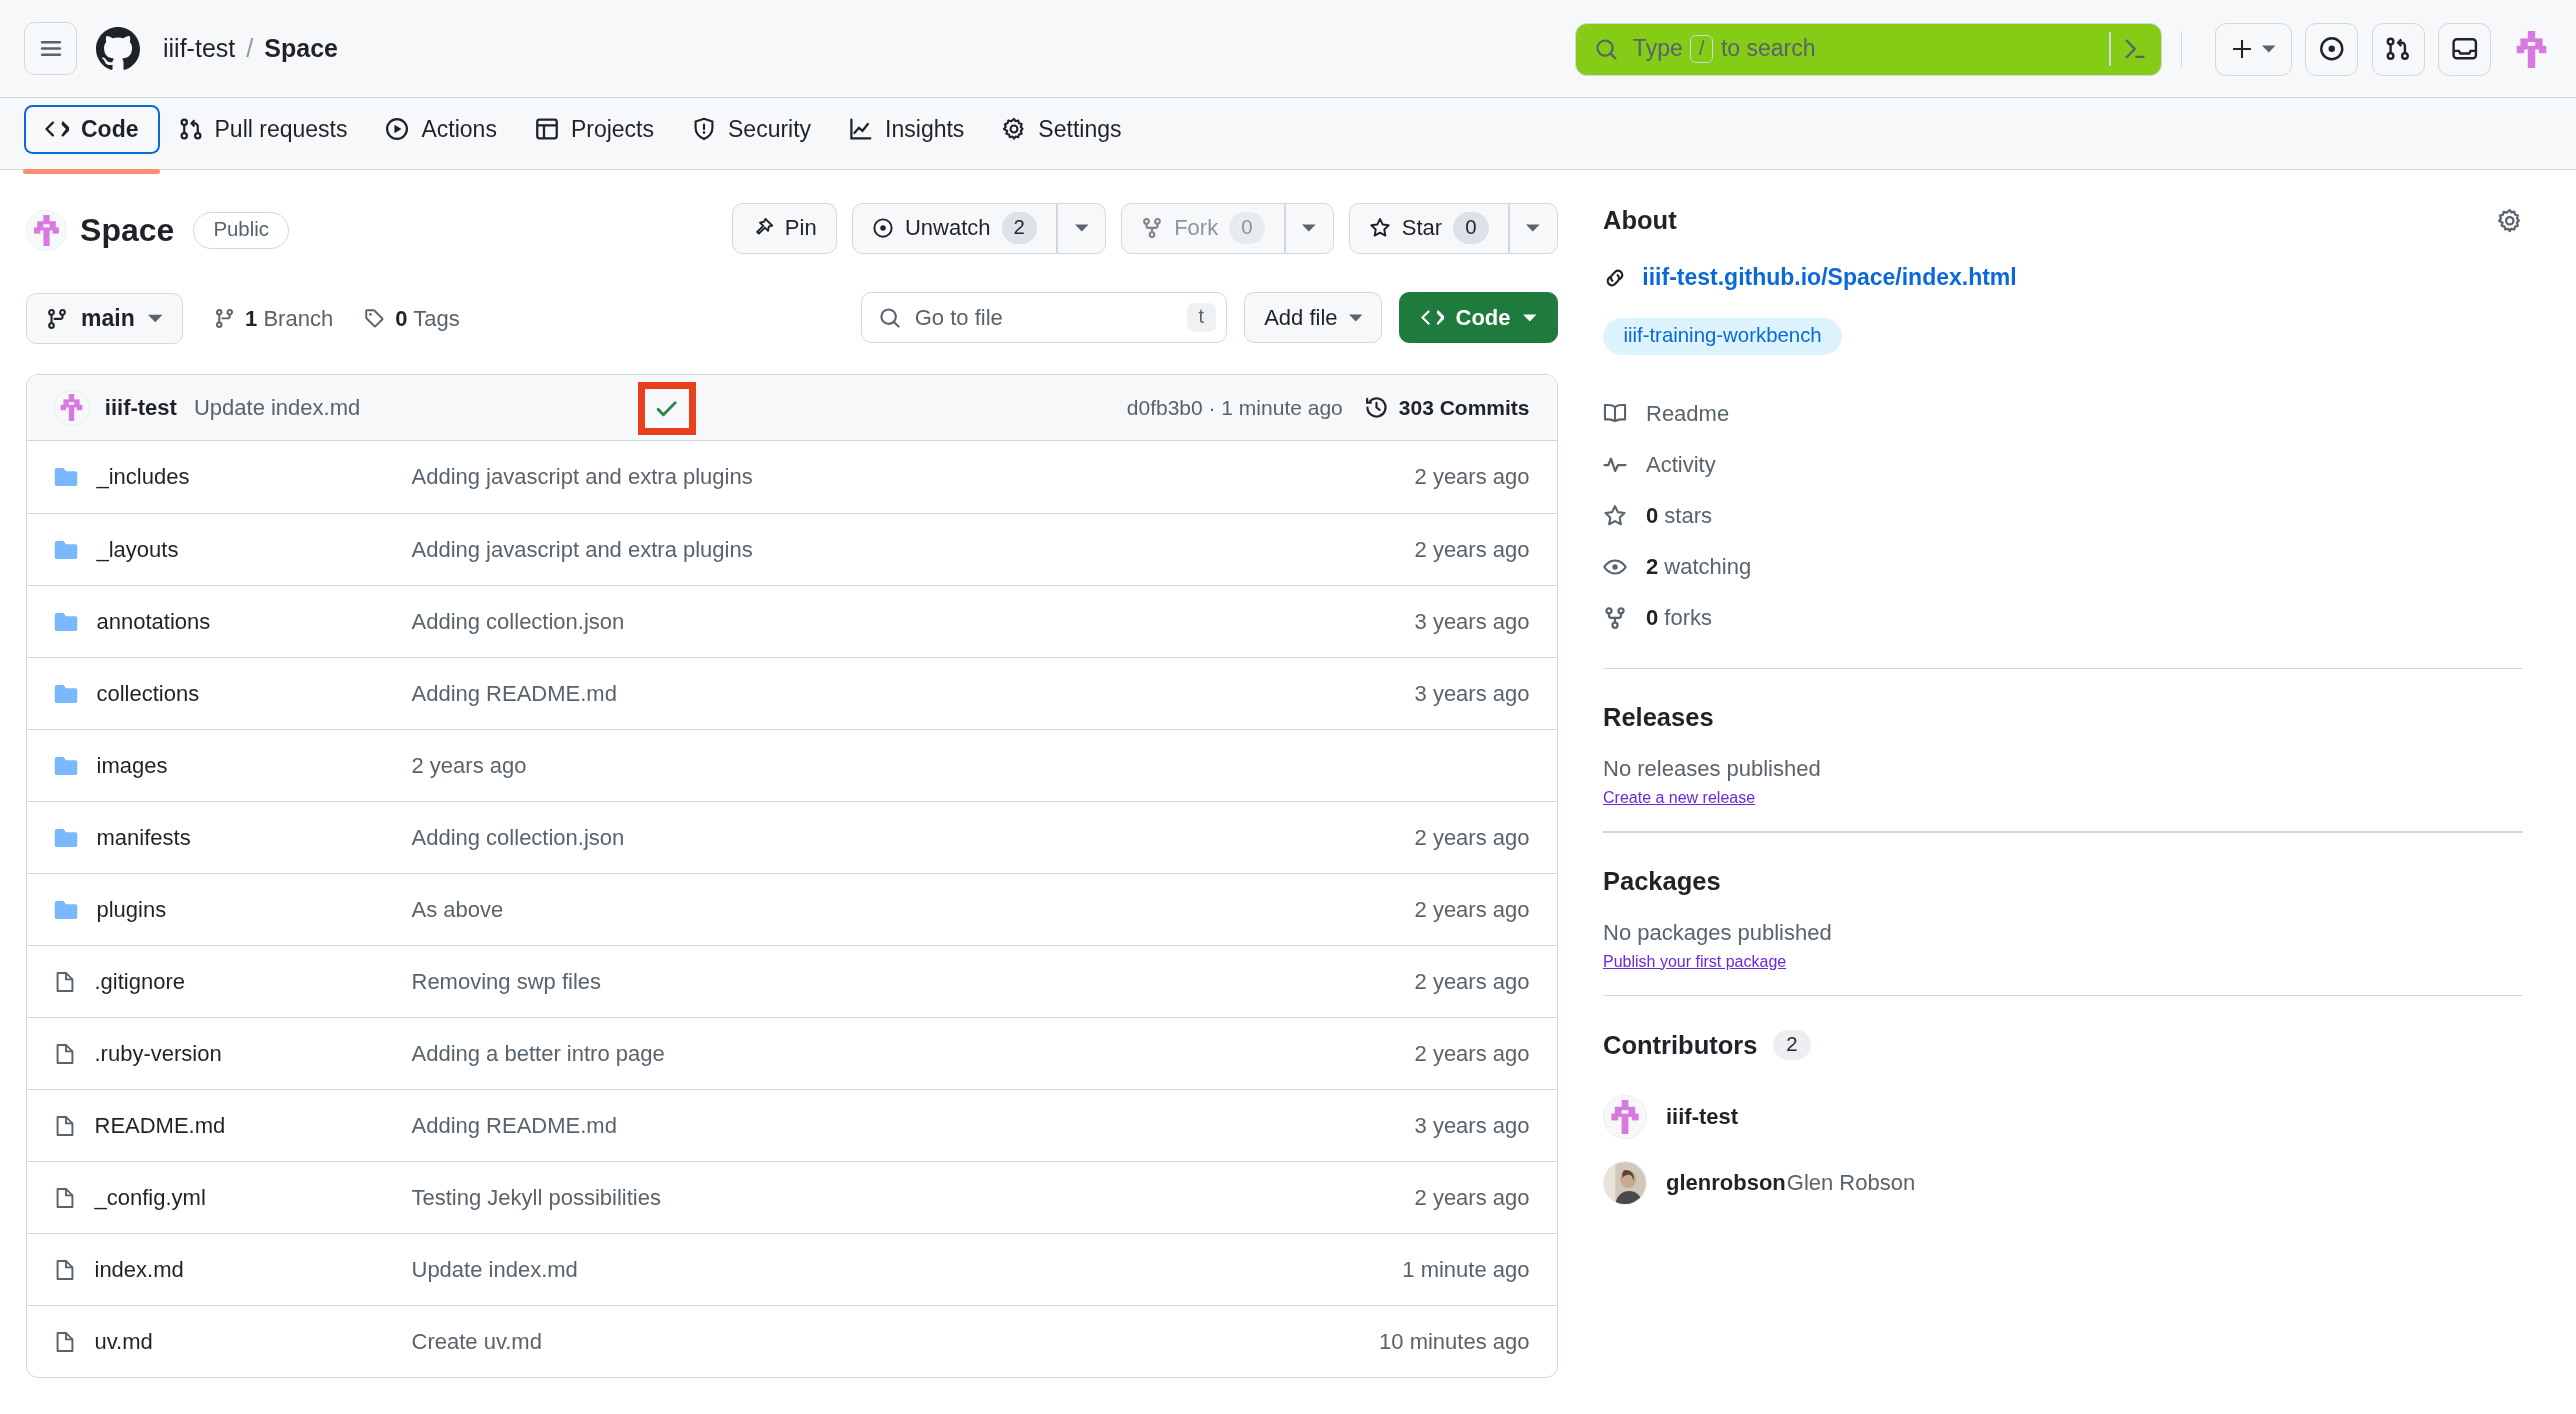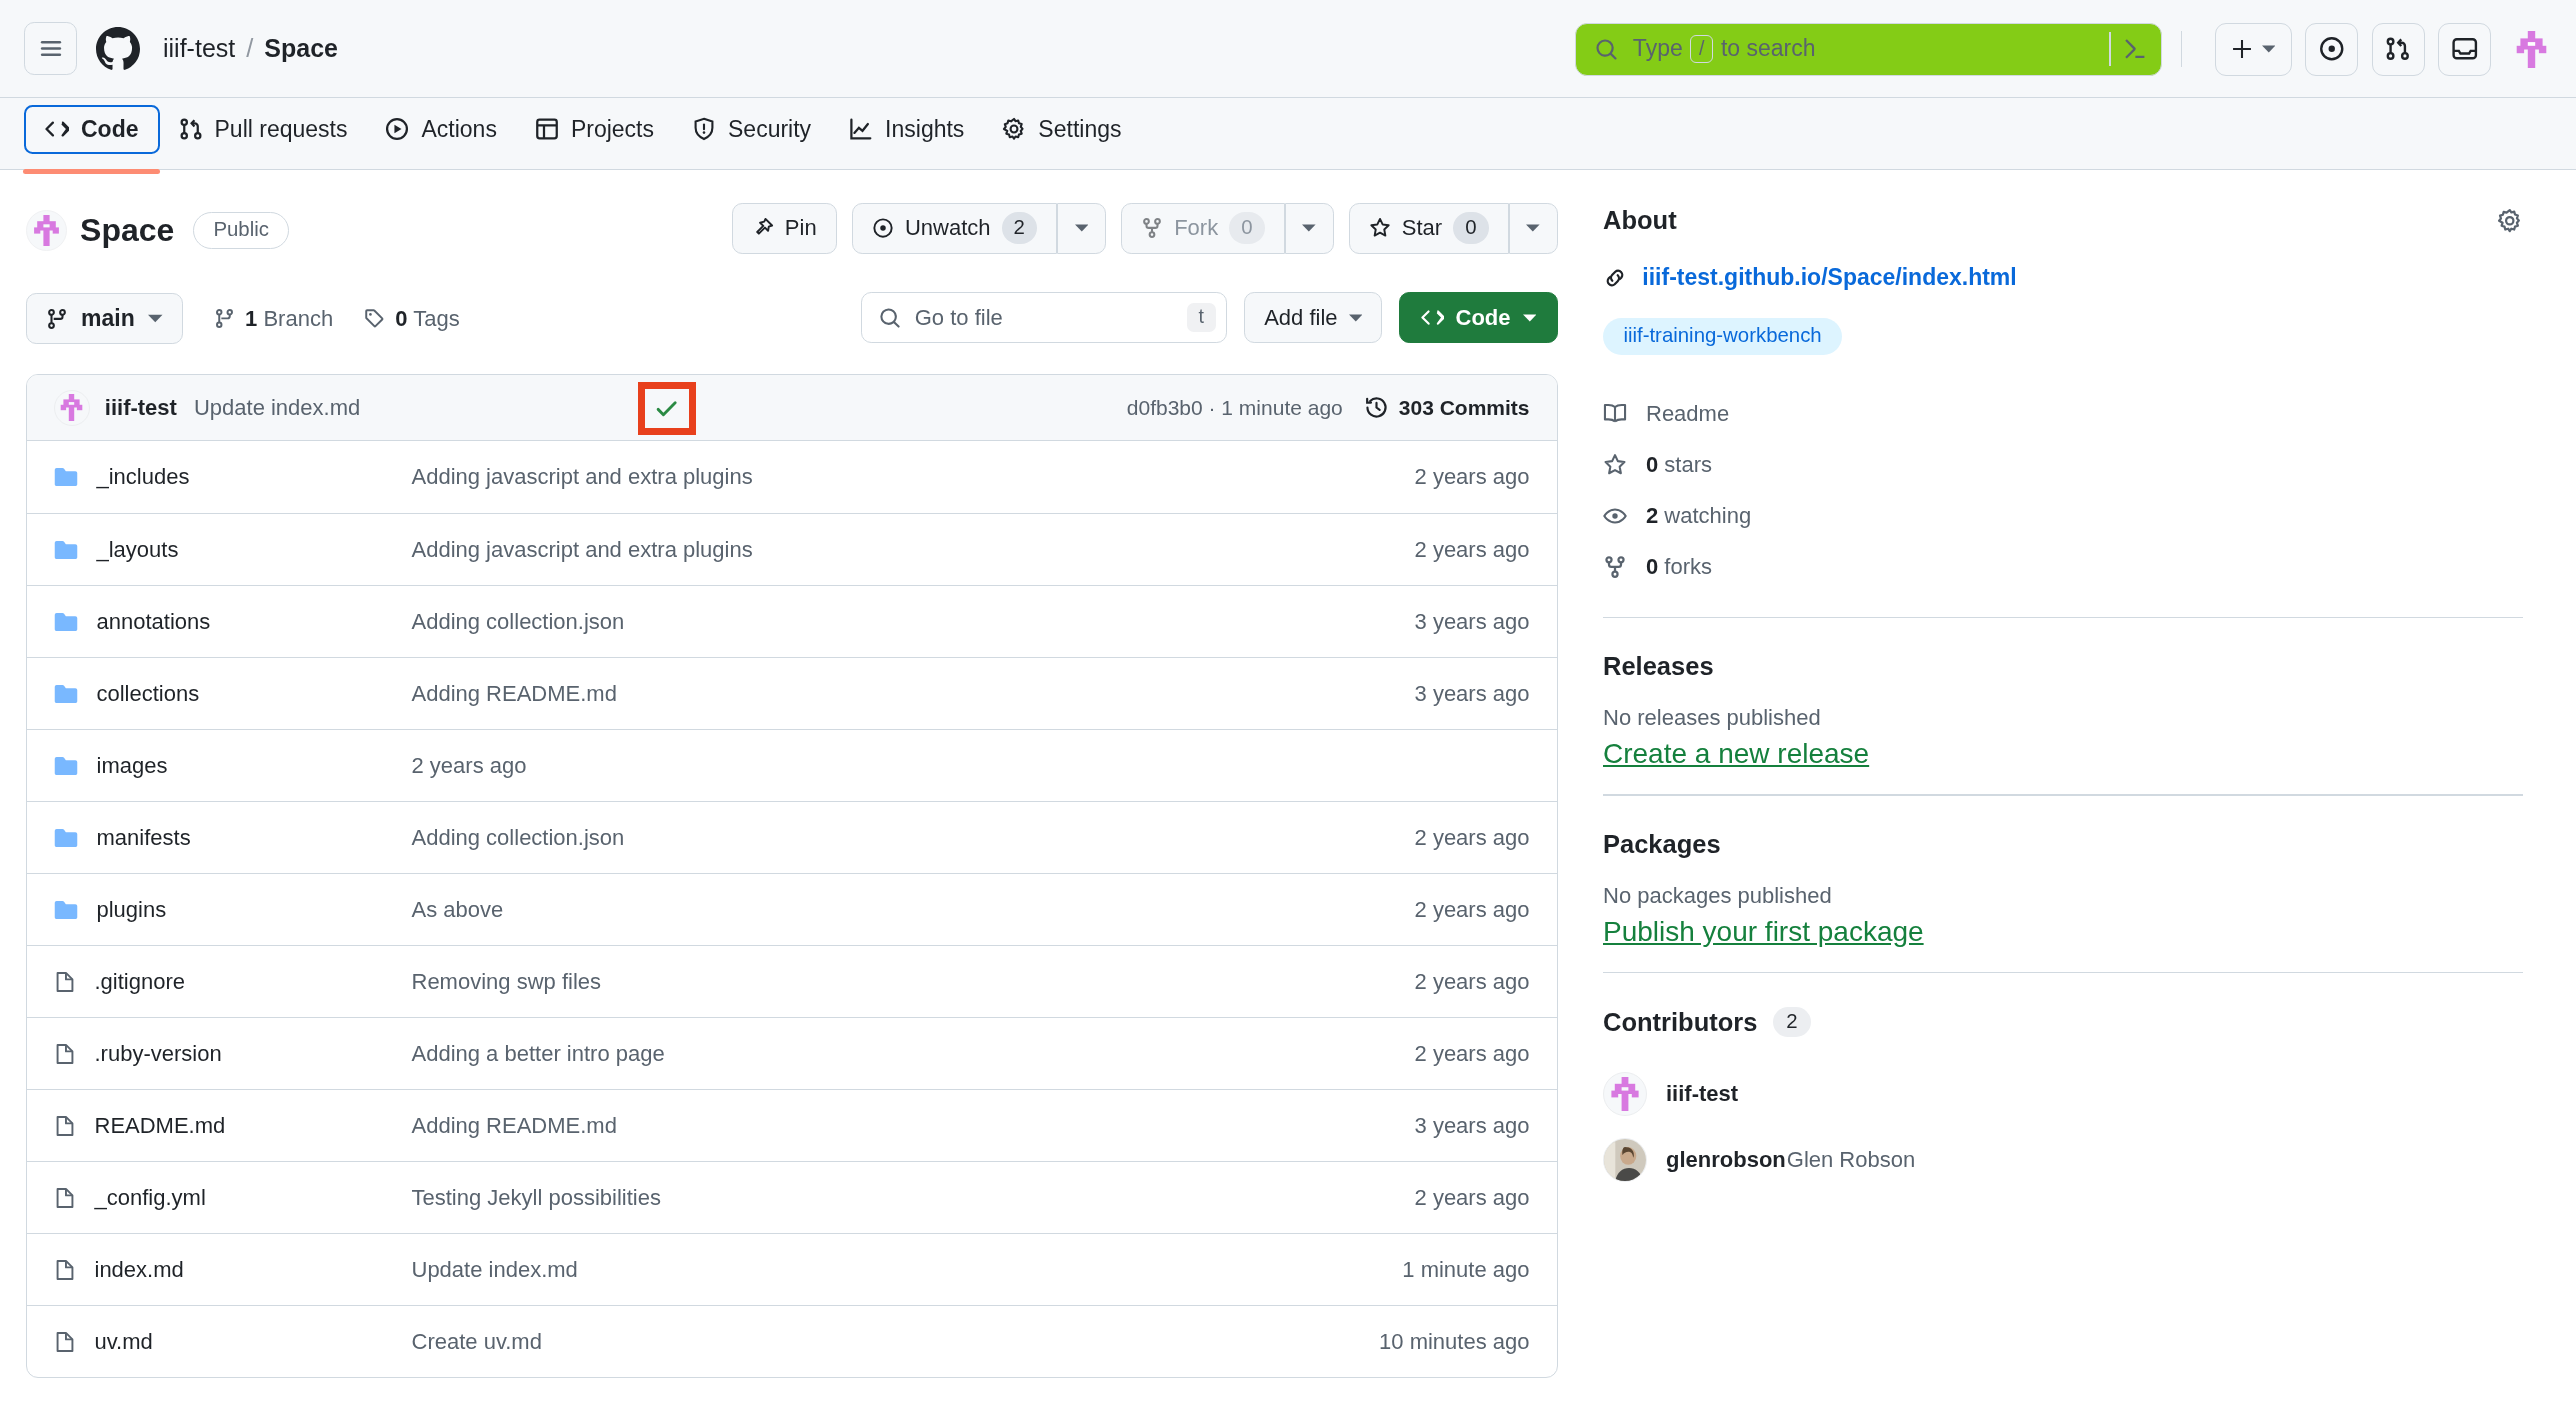--- a/index.html
+++ b/index.html
@@ -267,21 +267,21 @@
     display: flex; align-items: center; gap: 19px;
     font-size: 22px; color: #59636e; height: 51px;
   }
   .about-item b { color: #1f2328; }
   .side-divider {
     height: 1.7px; background: #d1d9e0;
     margin: 24px 0 34px;
   }
   .empty-text { font-size: 22px; color: #59636e; margin-bottom: 6.8px; }
   .empty-link {
-    font-size: 28px; color: #15803d;
+    font-size: 16px; color: #6d28d9;
     text-decoration: underline;
   }
   .sec-title-block { margin-bottom: 24px; }
   .contrib-count {
     background: #eceef1; border-radius: 850px;
     padding: 2.6px 13.6px 4.3px; font-size: 20.4px; font-weight: normal;
     color: #1f2328;
   }
   .contrib-row {
     display: flex; align-items: center; gap: 19px;
@@ -804,20 +804,26 @@
             <g fill="none" stroke="#59636e" stroke-width="1.4" stroke-linejoin="round">
               <path d="M8 3.3C6.9 2.4 5.3 2 3.6 2H1.3v9.6h2.3c1.7 0 3.3.4 4.4 1.3"></path>
               <path d="M8 3.3C9.1 2.4 10.7 2 12.4 2h2.3v9.6h-2.3c-1.7 0-3.3.4-4.4 1.3"></path>
               <path d="M8 3.3v9.6"></path>
             </g>
           </svg>
     <span>Readme</span>
   </div>
   <div class="about-item">
     <svg width="24" height="24" viewBox="0 0 16 16">
+            <path fill="none" stroke="#59636e" stroke-width="1.5" stroke-linecap="round" stroke-linejoin="round" d="M1 8h2.6l1.7-4.2L8.1 12l1.9-4h5"></path>
+          </svg>
+    <span>Activity</span>
+  </div>
+  <div class="about-item">
+    <svg width="24" height="24" viewBox="0 0 16 16">
             <path fill="none" stroke="#59636e" stroke-width="1.4" stroke-linejoin="round" d="M8 1.4l1.9 4 4.4.6-3.2 3.1.8 4.4L8 11.4 4.1 13.5l.8-4.4L1.7 6l4.4-.6Z"></path>
           </svg>
     <span><b>0</b> stars</span>
   </div>
   <div class="about-item">
     <svg width="24" height="24" viewBox="0 0 16 16">
             <path fill="none" stroke="#59636e" stroke-width="1.4" d="M.9 8S3.3 3.7 8 3.7 15.1 8 15.1 8 12.7 12.3 8 12.3.9 8 .9 8Z"></path>
             <circle cx="8" cy="8" r="1.8" fill="#59636e"></circle>
           </svg>
     <span><b>2</b> watching</span>

